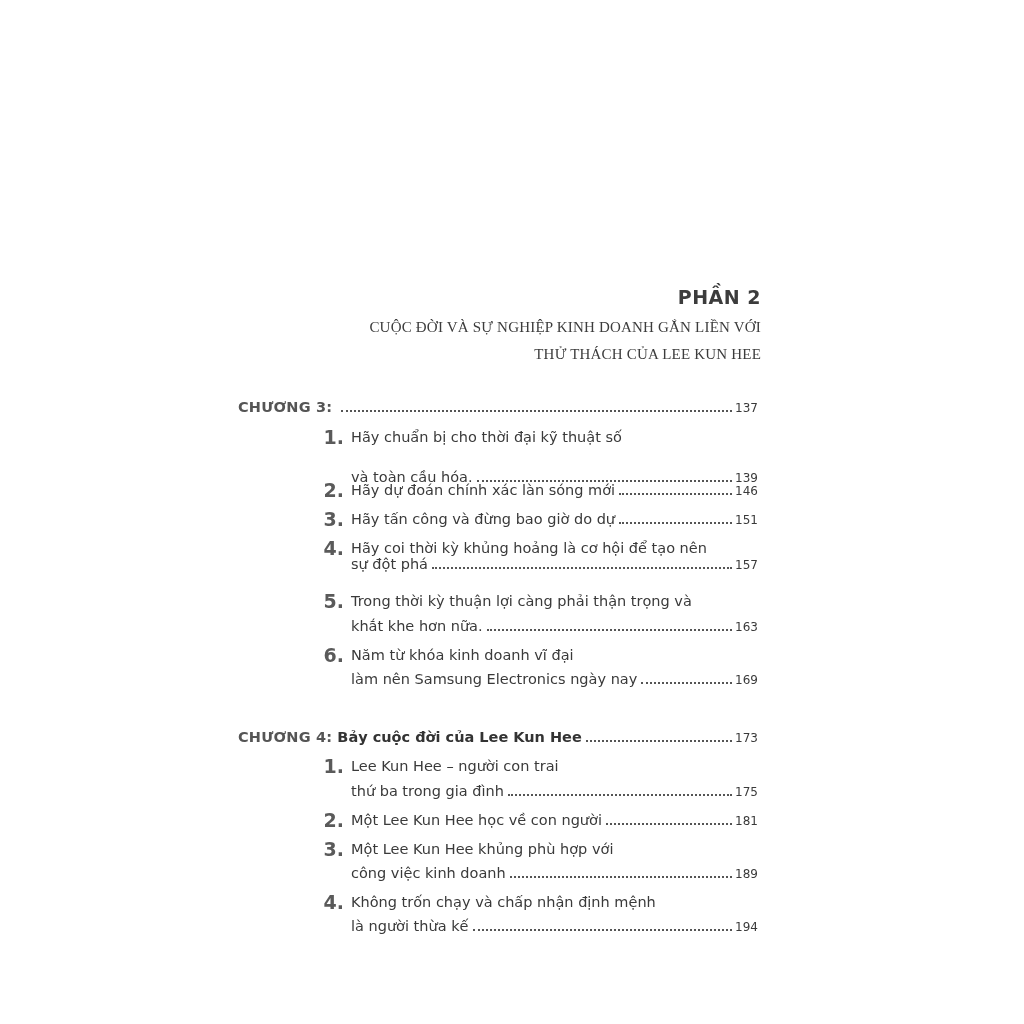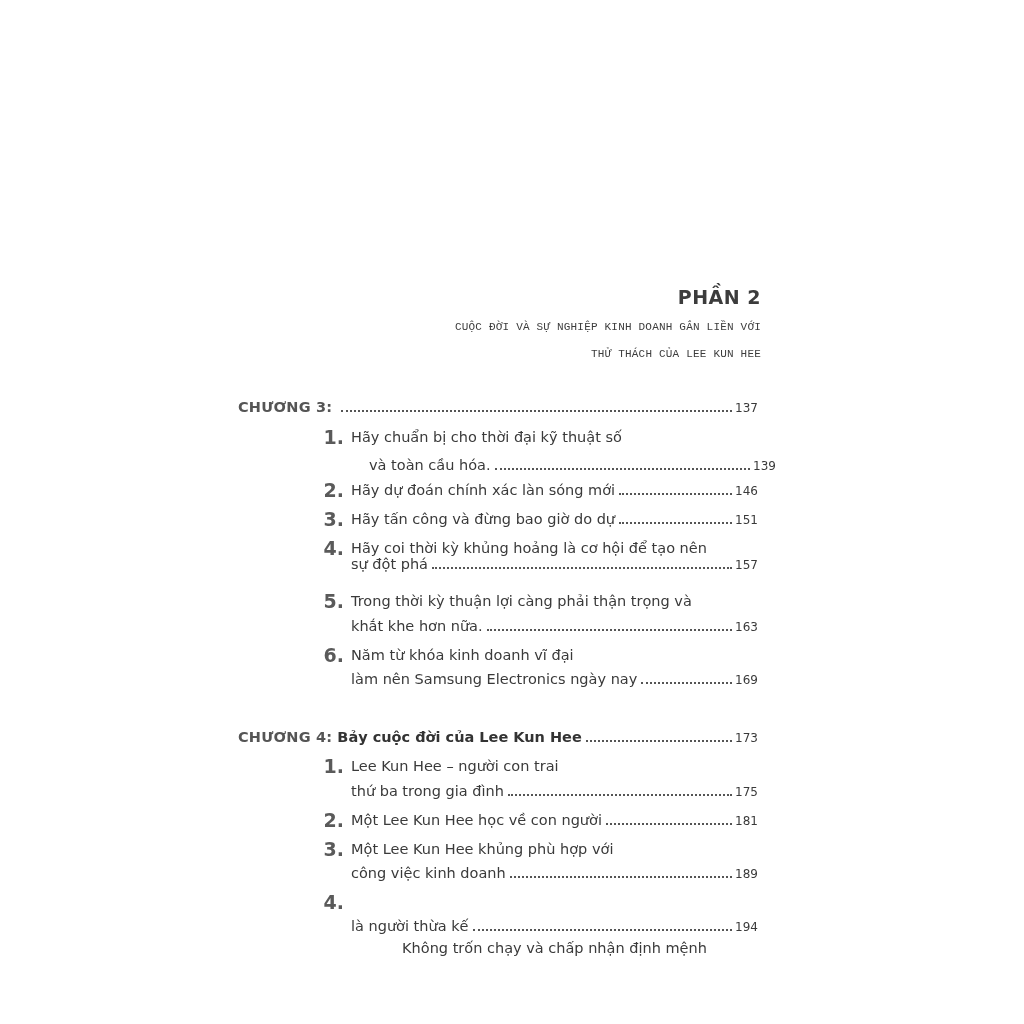--- a/index.html
+++ b/index.html
@@ -24,22 +24,22 @@
     .part-title {
       font-family: "DejaVu Sans", sans-serif;
       font-weight: bold;
       font-size: 19px;
       color: #3c3c3c;
       letter-spacing: 0.5px;
       line-height: 26px;
       margin-bottom: 4px;
     }
     .part-subtitle {
-      font-family: Liberation Mono, monospace;
-      font-size: 11px;
+      font-family: Liberation Serif, serif;
+      font-size: 15px;
       color: #3c3c3c;
       line-height: 27px;
       letter-spacing: 0.2px;
       text-align: right;
     }
     .entry-line {
       position: absolute;
       display: flex;
       align-items: baseline;
       font-size: 15.5px;
@@ -107,21 +107,21 @@
   <div class="entry-line chapter-line" style="top:399px;">
     <span class="chapter-label">CHƯƠNG 3:</span>
     <span class="leader"></span>
     <span class="page-num">137</span>
   </div>
 
   <span class="num" style="left:320px;top:426px;">1.</span>
   <div class="entry-line item-line" style="top:429px;">
     <span class="item-text">Hãy chuẩn bị cho thời đại kỹ thuật số</span>
   </div>
-  <div class="entry-line item-line" style="top:457px;margin-left:18px;">
+  <div class="entry-line item-line" style="top:469px;">
     <span class="item-text">và toàn cầu hóa.</span>
     <span class="leader"></span>
     <span class="page-num">139</span>
   </div>
 
   <span class="num" style="left:320px;top:479px;">2.</span>
   <div class="entry-line item-line" style="top:482px;">
     <span class="item-text">Hãy dự đoán chính xác làn sóng mới</span>
     <span class="leader"></span>
     <span class="page-num">146</span>
@@ -194,21 +194,21 @@
   <div class="entry-line item-line" style="top:841px;">
     <span class="item-text">Một Lee Kun Hee khủng phù hợp với</span>
   </div>
   <div class="entry-line item-line" style="top:865px;">
     <span class="item-text">công việc kinh doanh</span>
     <span class="leader"></span>
     <span class="page-num">189</span>
   </div>
 
   <span class="num" style="left:320px;top:891px;">4.</span>
-  <div class="entry-line item-line" style="top:940px;justify-content:center;">
+  <div class="entry-line item-line" style="top:894px;">
     <span class="item-text">Không trốn chạy và chấp nhận định mệnh</span>
   </div>
   <div class="entry-line item-line" style="top:918px;justify-content:space-between;">
     <span class="item-text">là người thừa kế</span>
     <span class="leader"></span>
     <span class="page-num">194</span>
   </div>
 </div>
 
 </body></html>

